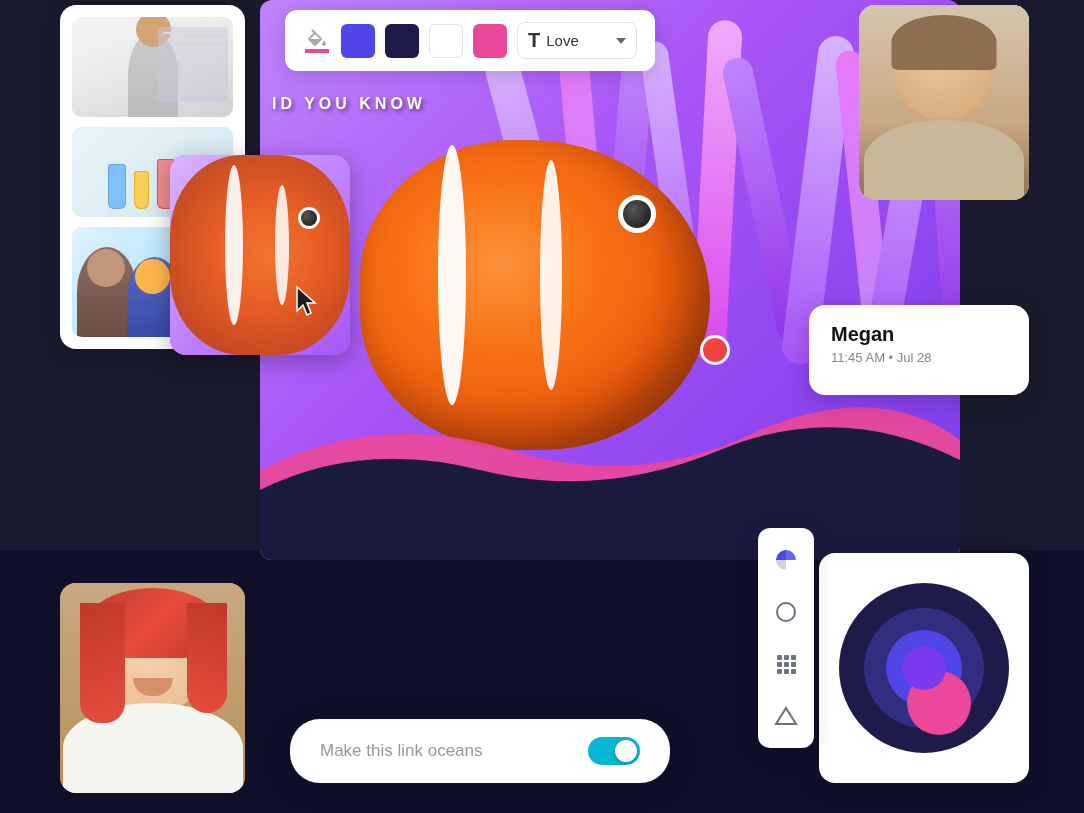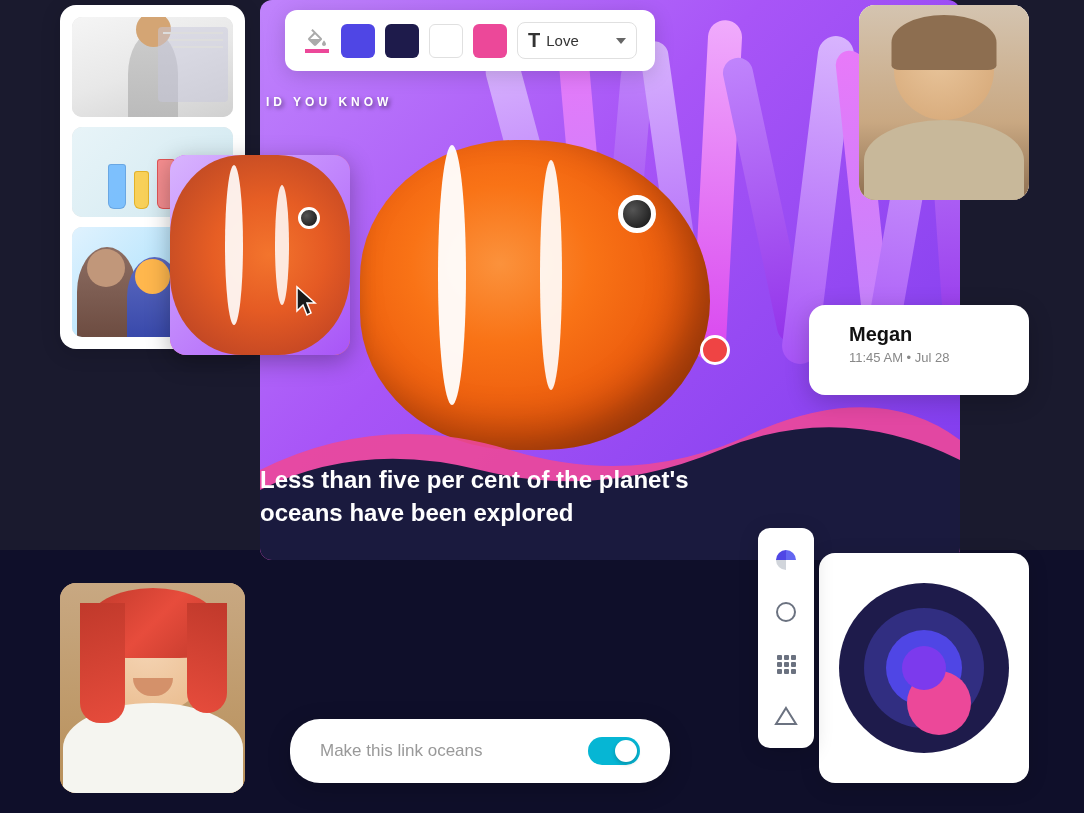--- a/index.html
+++ b/index.html
@@ -112,21 +112,21 @@
       box-shadow: 0 6px 25px rgba(0,0,0,0.3);
     }
 
     
     .comment-card {
       position: absolute;
       top: 305px;
       right: 55px;
       background: white;
       border-radius: 16px;
-      padding: 18px 40px;
+      padding: 18px 22px;
       min-width: 220px;
       box-shadow: 0 6px 25px rgba(0,0,0,0.2);
       z-index: 100;
     }
 
     .comment-author {
       font-size: 20px;
       font-weight: bold;
       color: #111;
       margin-bottom: 4px;
@@ -345,28 +345,27 @@
   <div class="t10"></div>
   <div class="t11"></div>
 
   <div class="fish-body" style="left:100px;top:140px;"></div>
 
   <div style="position:absolute;left:178px;top:145px;width:28px;height:260px;background:white;border-radius:50%;z-index:5;opacity:0.95;"></div>
   <div style="position:absolute;left:280px;top:160px;width:22px;height:230px;background:white;border-radius:50%;z-index:5;opacity:0.9;"></div>
 
   <div style="position:absolute;left:358px;top:195px;width:38px;height:38px;background:radial-gradient(circle at 35% 35%,#555,#111);border-radius:50%;z-index:6;border:5px solid white;"></div>
 
-  <div style="position:absolute;left:6px;top:95px;color:white;font-size:12px;font-weight:900;letter-spacing:4px;z-index:10;text-shadow:2px 2px 4px rgba(0,0,0,0.5);">ID YOU KNOW</div>
+  <div style="position:absolute;left:12px;top:95px;color:white;font-size:16px;font-weight:900;letter-spacing:4px;z-index:10;text-shadow:2px 2px 4px rgba(0,0,0,0.5);">ID YOU KNOW</div>
 
   <svg style="position:absolute;left:0;top:390px;width:700px;height:170px;z-index:6;" viewBox="0 0 700 170" preserveAspectRatio="none">
     <path d="M0,80 Q120,20 250,60 Q380,100 500,40 Q620,-10 700,50 L700,170 L0,170 Z" fill="#ec4899" opacity="0.9"></path>
     <path d="M0,100 Q100,50 220,80 Q340,110 460,60 Q580,10 700,70 L700,170 L0,170 Z" fill="#1a1a3e"></path>
   </svg>
 
-  <div style="position:absolute;bottom:30px;left:0px;color:white;font-size:24px;font-weight:bold;width:480px;line-height:1.4;z-index:7;">Less than five per cent of the planet's oceans have been explored</div>
 </div>
 
 <div class="color-toolbar">
   <div class="paint-bucket-icon">
     <svg width="24" height="24" viewBox="0 0 24 24" fill="none">
       <path d="M16.56 8.94L7.62 0 6.21 1.41l2.38 2.38-5.15 5.15a1.49 1.49 0 000 2.12l5.5 5.5c.29.29.68.44 1.06.44s.77-.15 1.06-.44l5.5-5.5c.59-.58.59-1.53 0-2.12zM5.21 10L10 5.21 14.79 10H5.21zM19 11.5s-2 2.17-2 3.5c0 1.1.9 2 2 2s2-.9 2-2c0-1.33-2-3.5-2-3.5z" fill="#aaa"></path>
       <path d="M0 20h24v4H0z" fill="#ec4899"></path>
     </svg>
   </div>
   <div class="color-swatch" style="background:#4f46e5;"></div>

